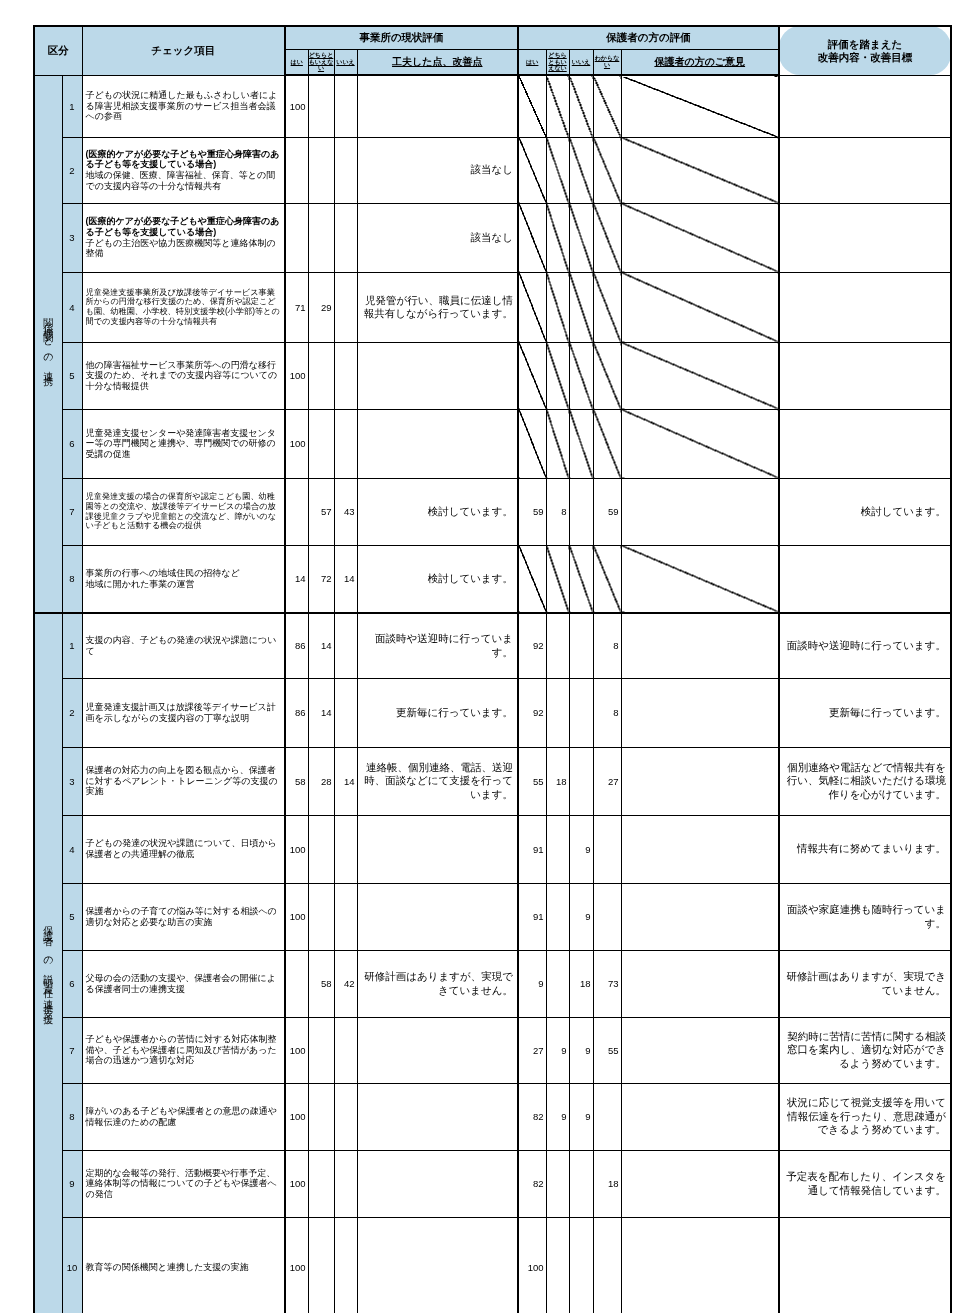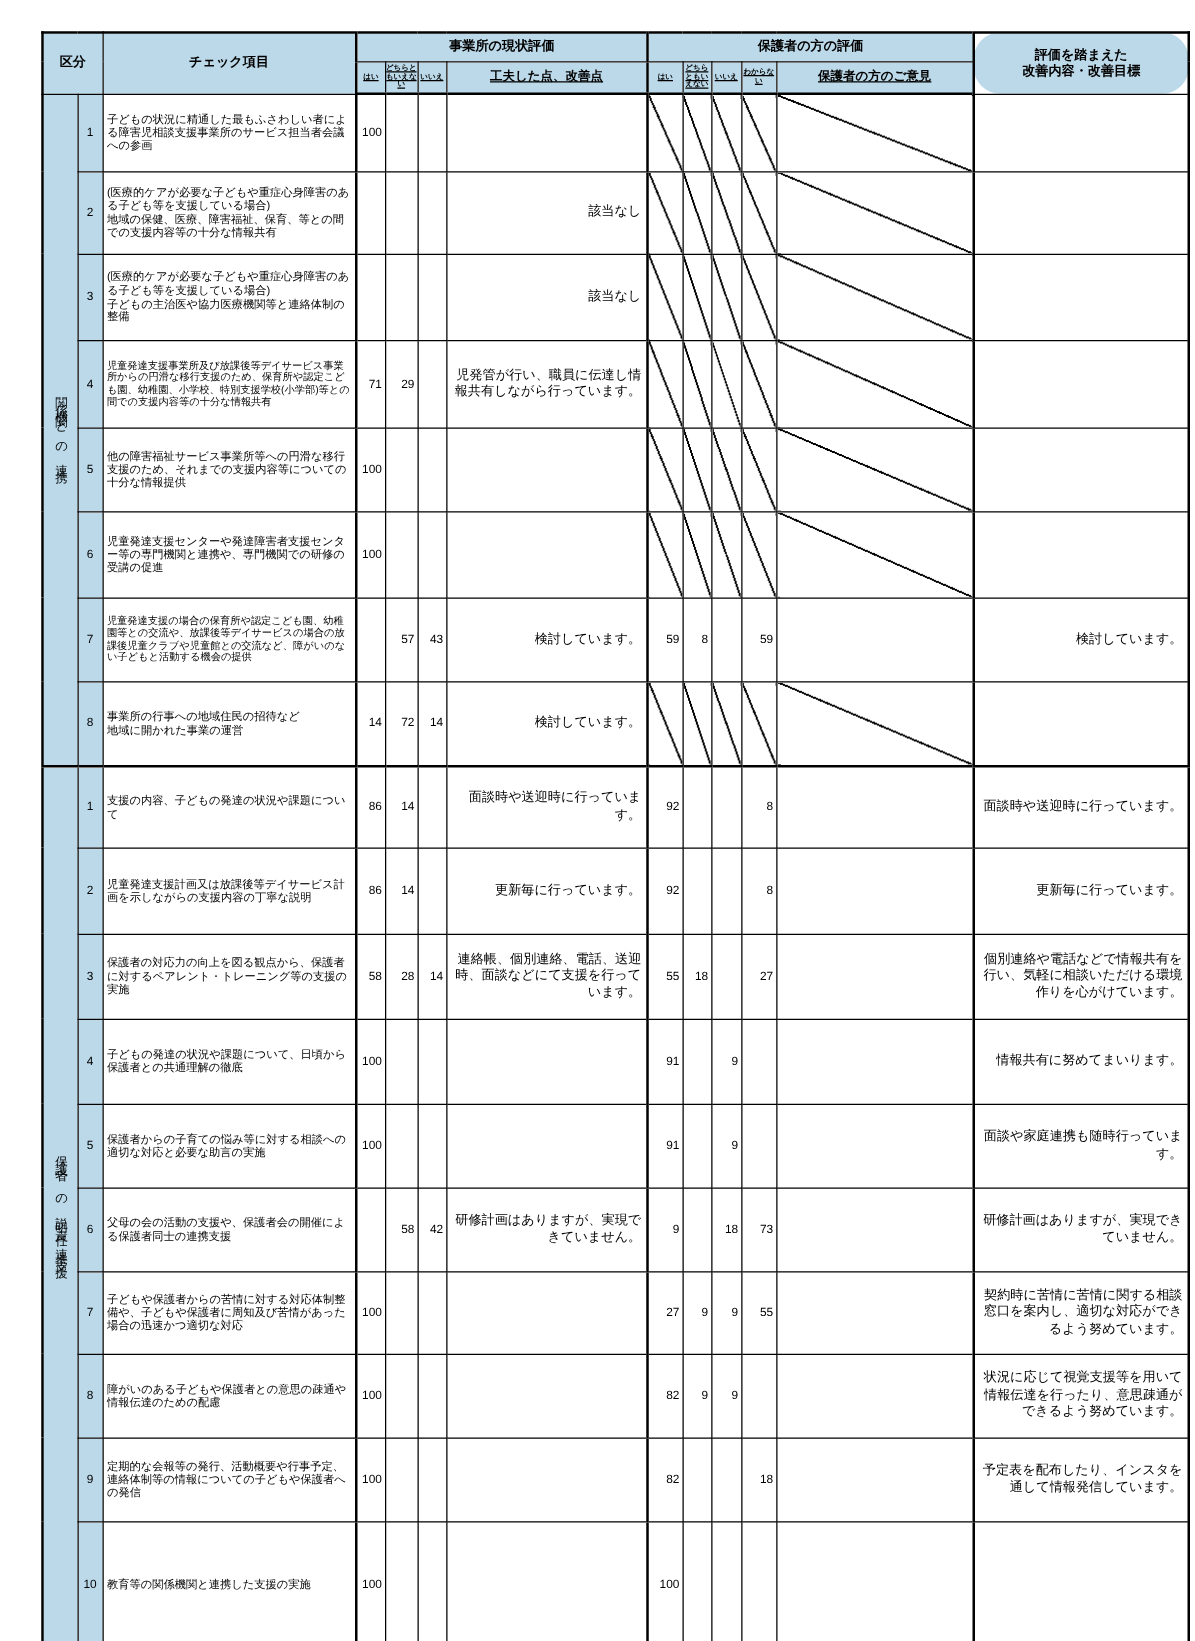--- a/index.html
+++ b/index.html
@@ -26,21 +26,21 @@
   .vtext {
     display:inline-block; writing-mode:vertical-rl; text-orientation:upright;
     letter-spacing:5px; font-size:10px; line-height:1.1; font-weight:normal;
   }
   td.num { background:var(--hdrbg,#bcd9e9); text-align:center; vertical-align:middle; font-size:9.5px; }
   td.item {
     font-size:9px; line-height:1.18; text-align:left; vertical-align:middle;
     padding:1px 3px; white-space:pre-line;
   }
   td.item.small { font-size:8.2px; }
-  td.item .boldpart { font-weight:normal; }
+  td.item .boldpart { font-weight:bold; }
   td.val { font-size:9.5px; text-align:right; vertical-align:middle; padding:0 2px 0 0; }
   td.comment {
     font-size:10.5px; line-height:1.28; text-align:right; vertical-align:middle;
     padding:2px 4px; white-space:pre-line;
   }
   .diag {
     background-image:linear-gradient(to top right,
       transparent calc(50% - 0.75px), #000 calc(50% - 0.75px),
       #000 calc(50% + 0.75px), transparent calc(50% + 0.75px));
   }

